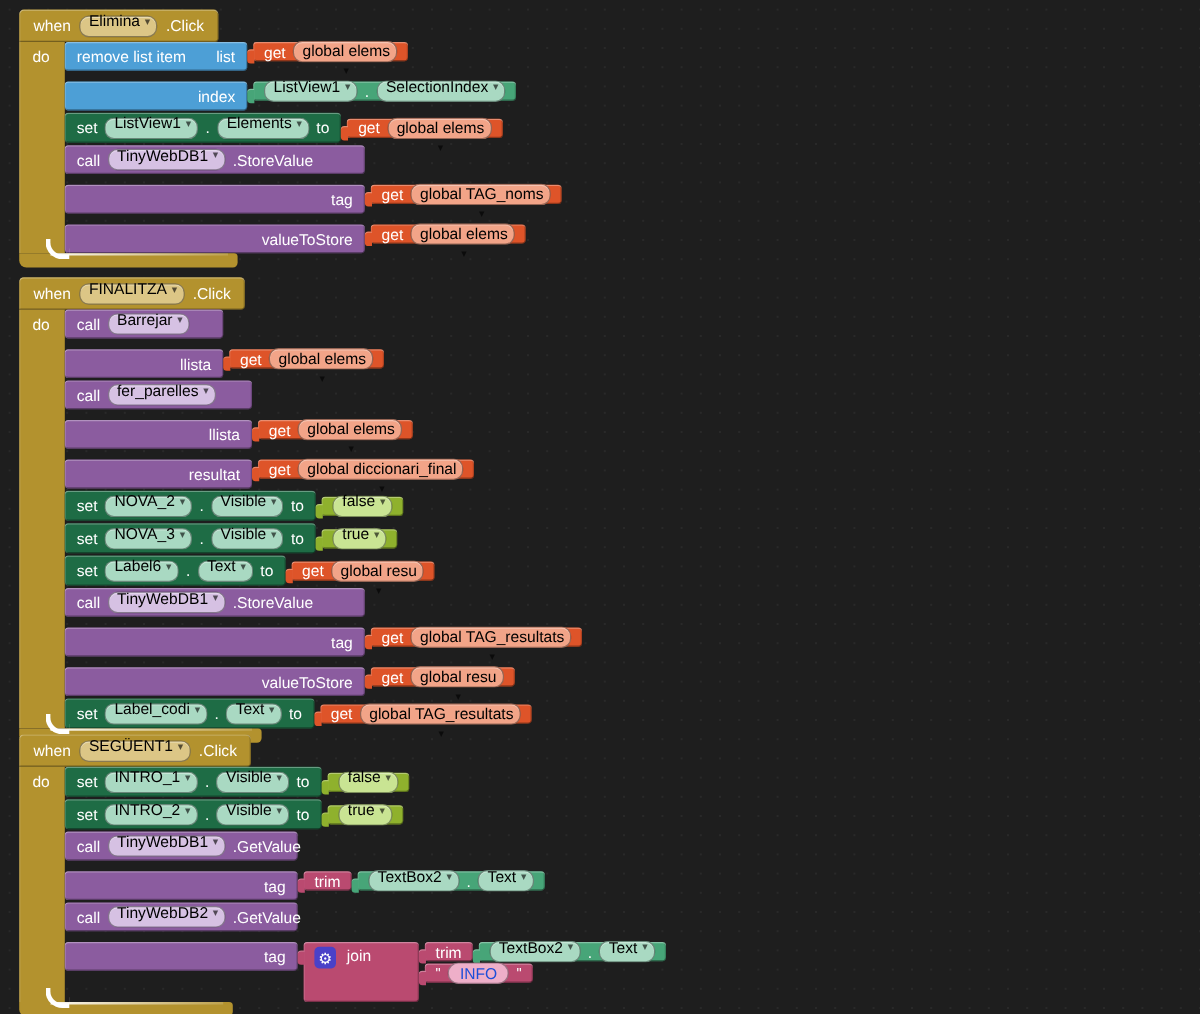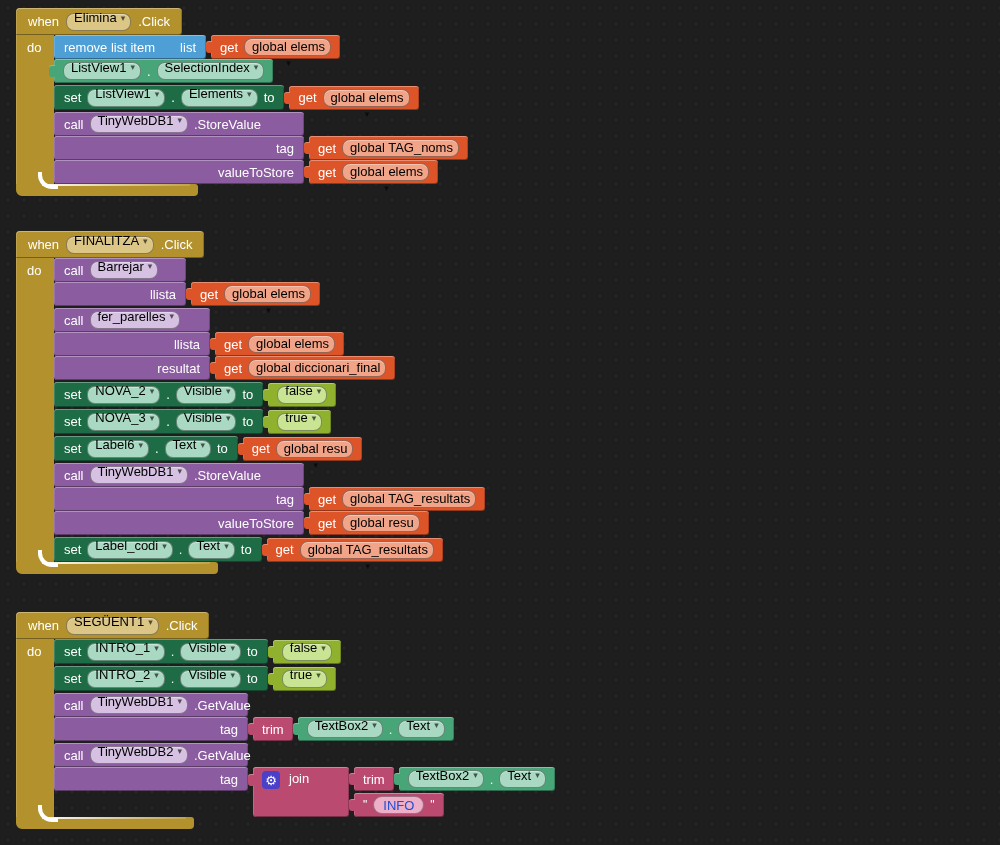--- a/index.html
+++ b/index.html
@@ -38,31 +38,31 @@
     background:linear-gradient(to right, rgba(255,255,255,.95), rgba(255,255,255,.15));
     border-top-left-radius:6px;
   }
   .ev-footer::after {
     content:""; position:absolute; left:22px; top:-12px; width:16px; height:13px;
     border-left:4px solid #fff; border-bottom:4px solid #fff;
     border-bottom-left-radius:14px;
   }
   .r, .mr { display:flex; align-items:flex-start; gap:5px; }
   .r { align-items:center; }
-  .mstack { display:flex; flex-direction:column; gap:0; }
+  .mstack { display:flex; flex-direction:column; gap:9px; }
   .stmt {
     display:inline-flex; align-items:center; gap:6px; height:25px; padding:0 10px;
   }
   .mcell {
     display:flex; align-items:center; gap:6px; height:24px; padding:0 10px; flex:none;
   }
   .arg { margin-left:auto; padding-left:8px; }
   .vblock {
     position:relative; display:inline-flex; align-items:center; gap:6px;
-    height:24px; padding:0 9px; flex:none;
+    height:16px; padding:0 9px; flex:none;
   }
   .vblock::before {
     content:""; position:absolute; left:-5px; top:6px; width:6px; height:12px;
     background:inherit; border-radius:3px 0 0 3px;
     box-shadow: inset 0 1px 0 rgba(255,255,255,.3);
   }
   .dd {
     display:inline-flex; align-items:center; gap:4px; height:18px; padding:0 5px 8px 7px;
     border-radius:8px; color:#000; border:1px solid rgba(0,0,0,.38);
     box-shadow: inset 0 1px 0 rgba(255,255,255,.35); white-space:nowrap;
@@ -120,20 +120,23 @@
           </div>
           <div class="vblock bg-var blk">
             <span class="kw">get</span>
             <span class="dd dd-var">
                 <span>global elems</span>
                 <span class="tri">▾</span>
               </span>
           </div>
         </div>
         <div class="mr">
+          <div class="mcell bg-list blk" style="width:152px">
+            <span class="arg">index</span>
+          </div>
           <div class="vblock bg-comp blk">
             <span class="dd dd-comp">
                 <span>ListView1</span>
                 <span class="tri">▾</span>
               </span>
             <span class="kw">.</span>
             <span class="dd dd-comp">
                 <span>SelectionIndex</span>
                 <span class="tri">▾</span>
               </span>

